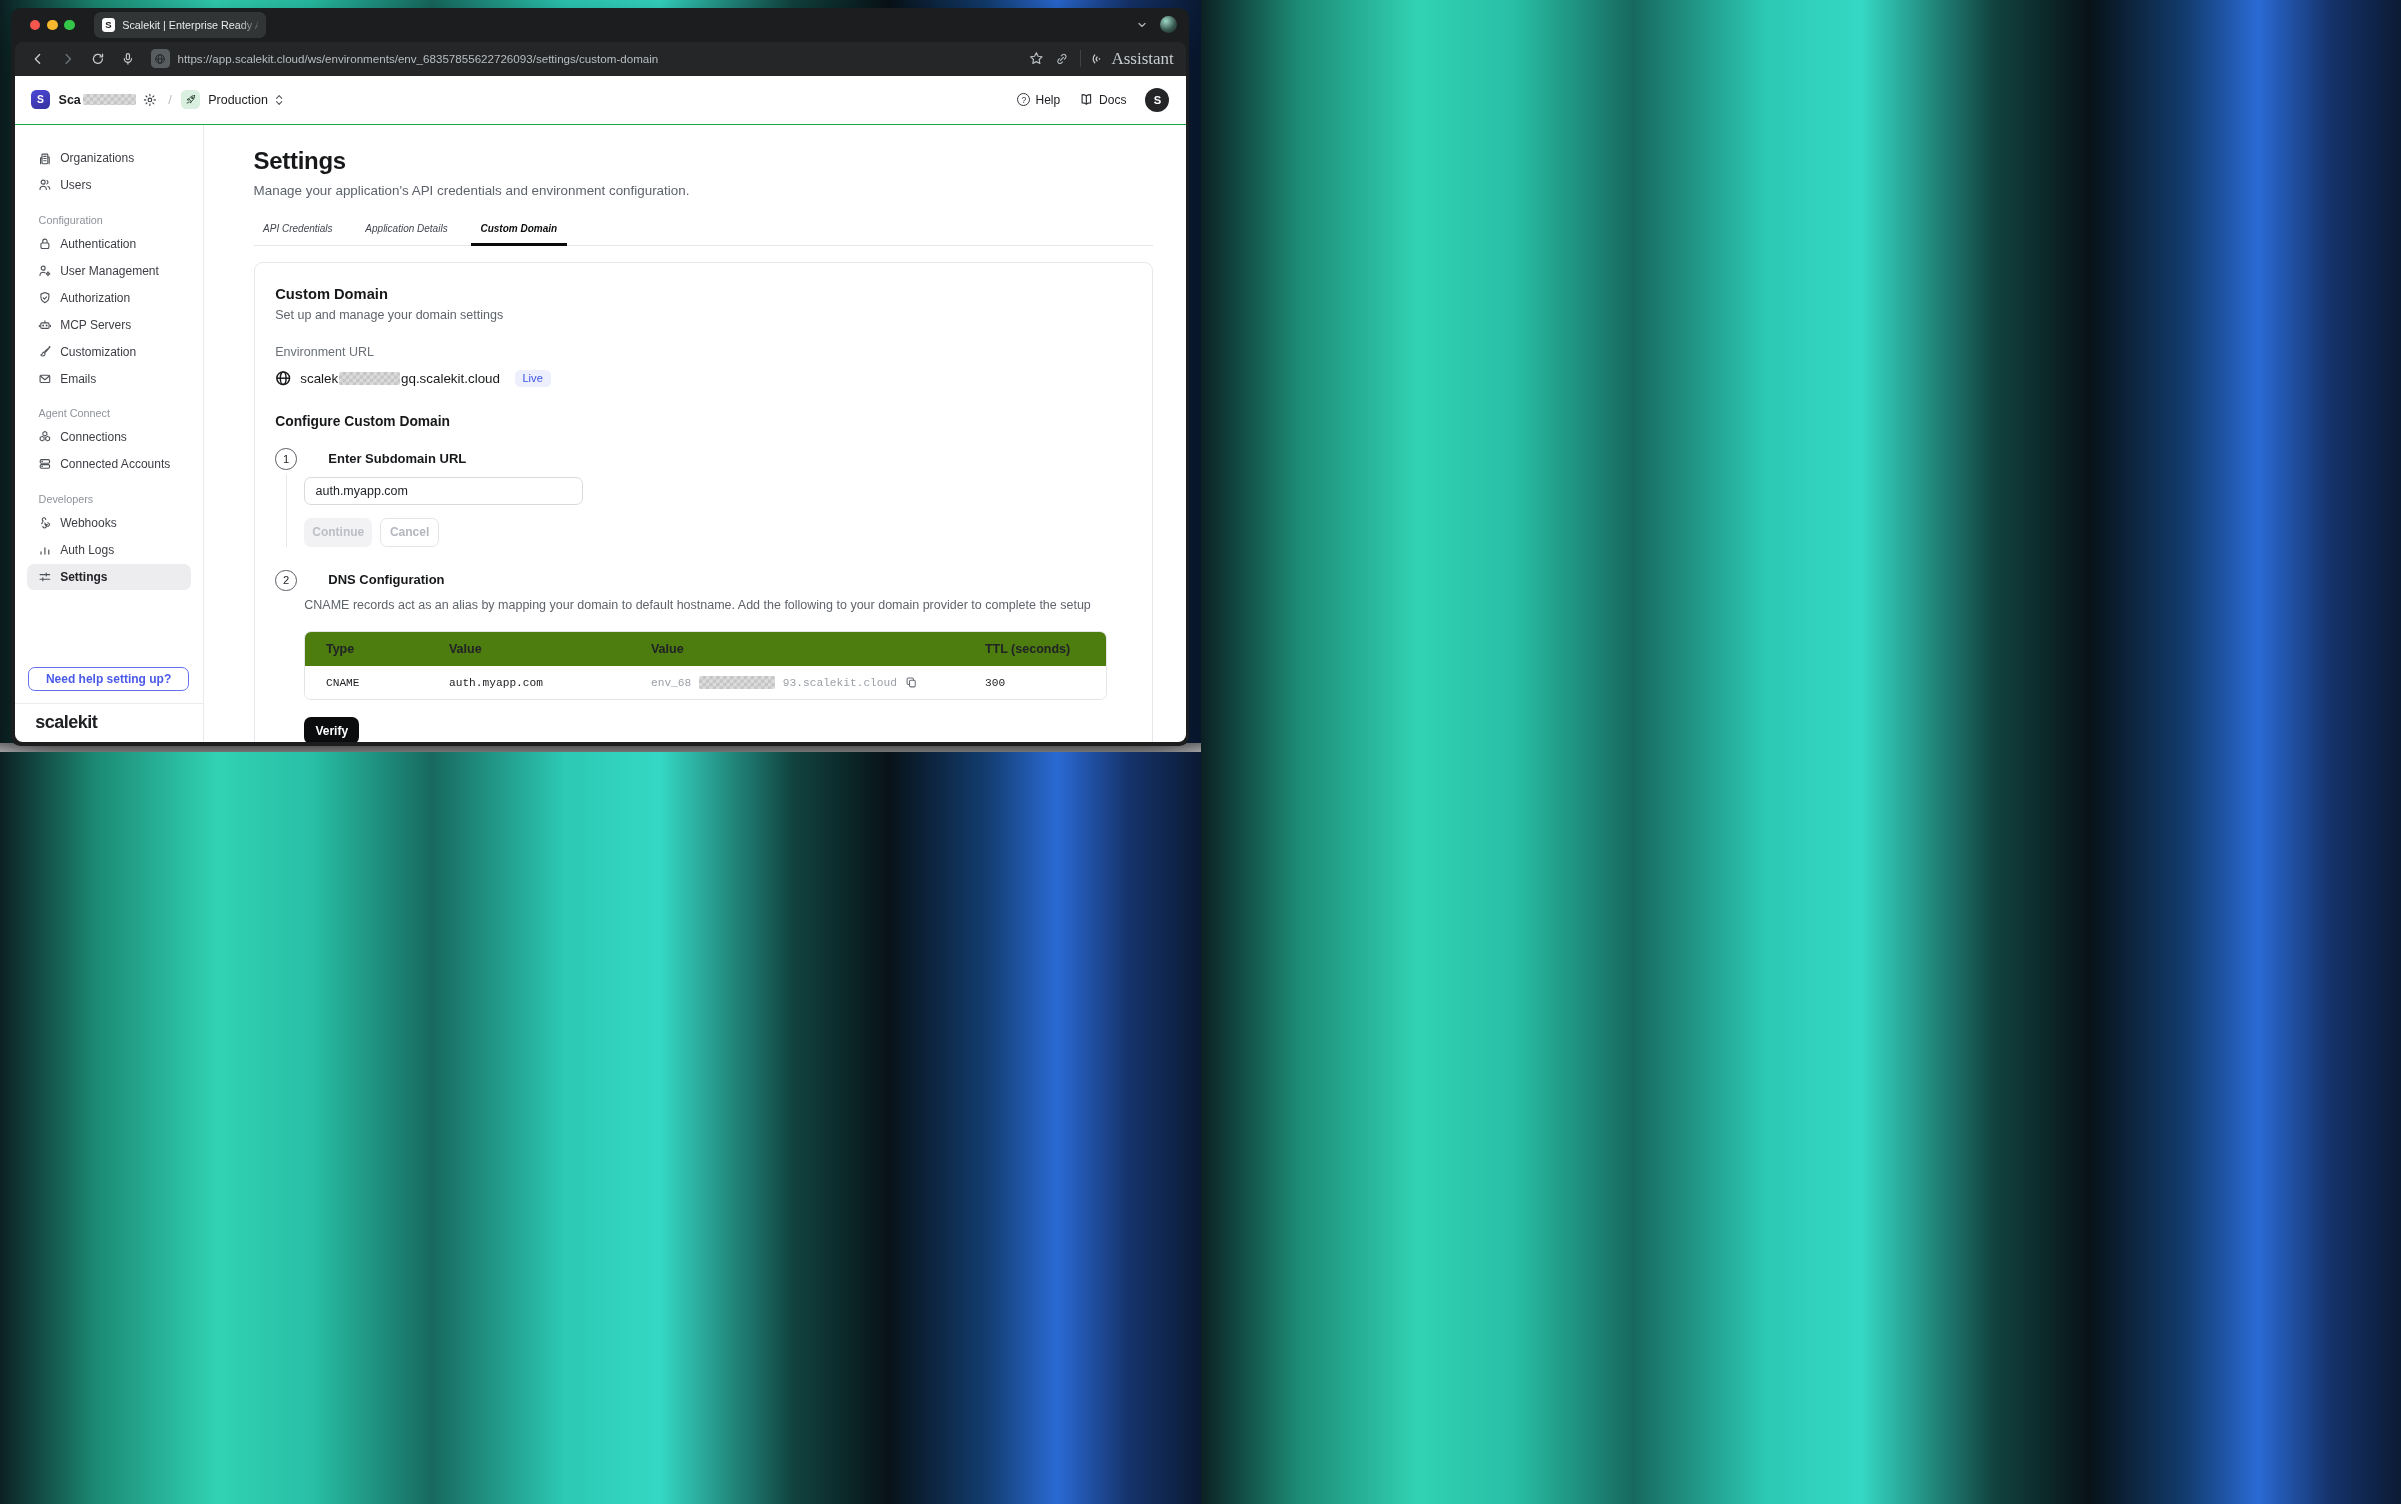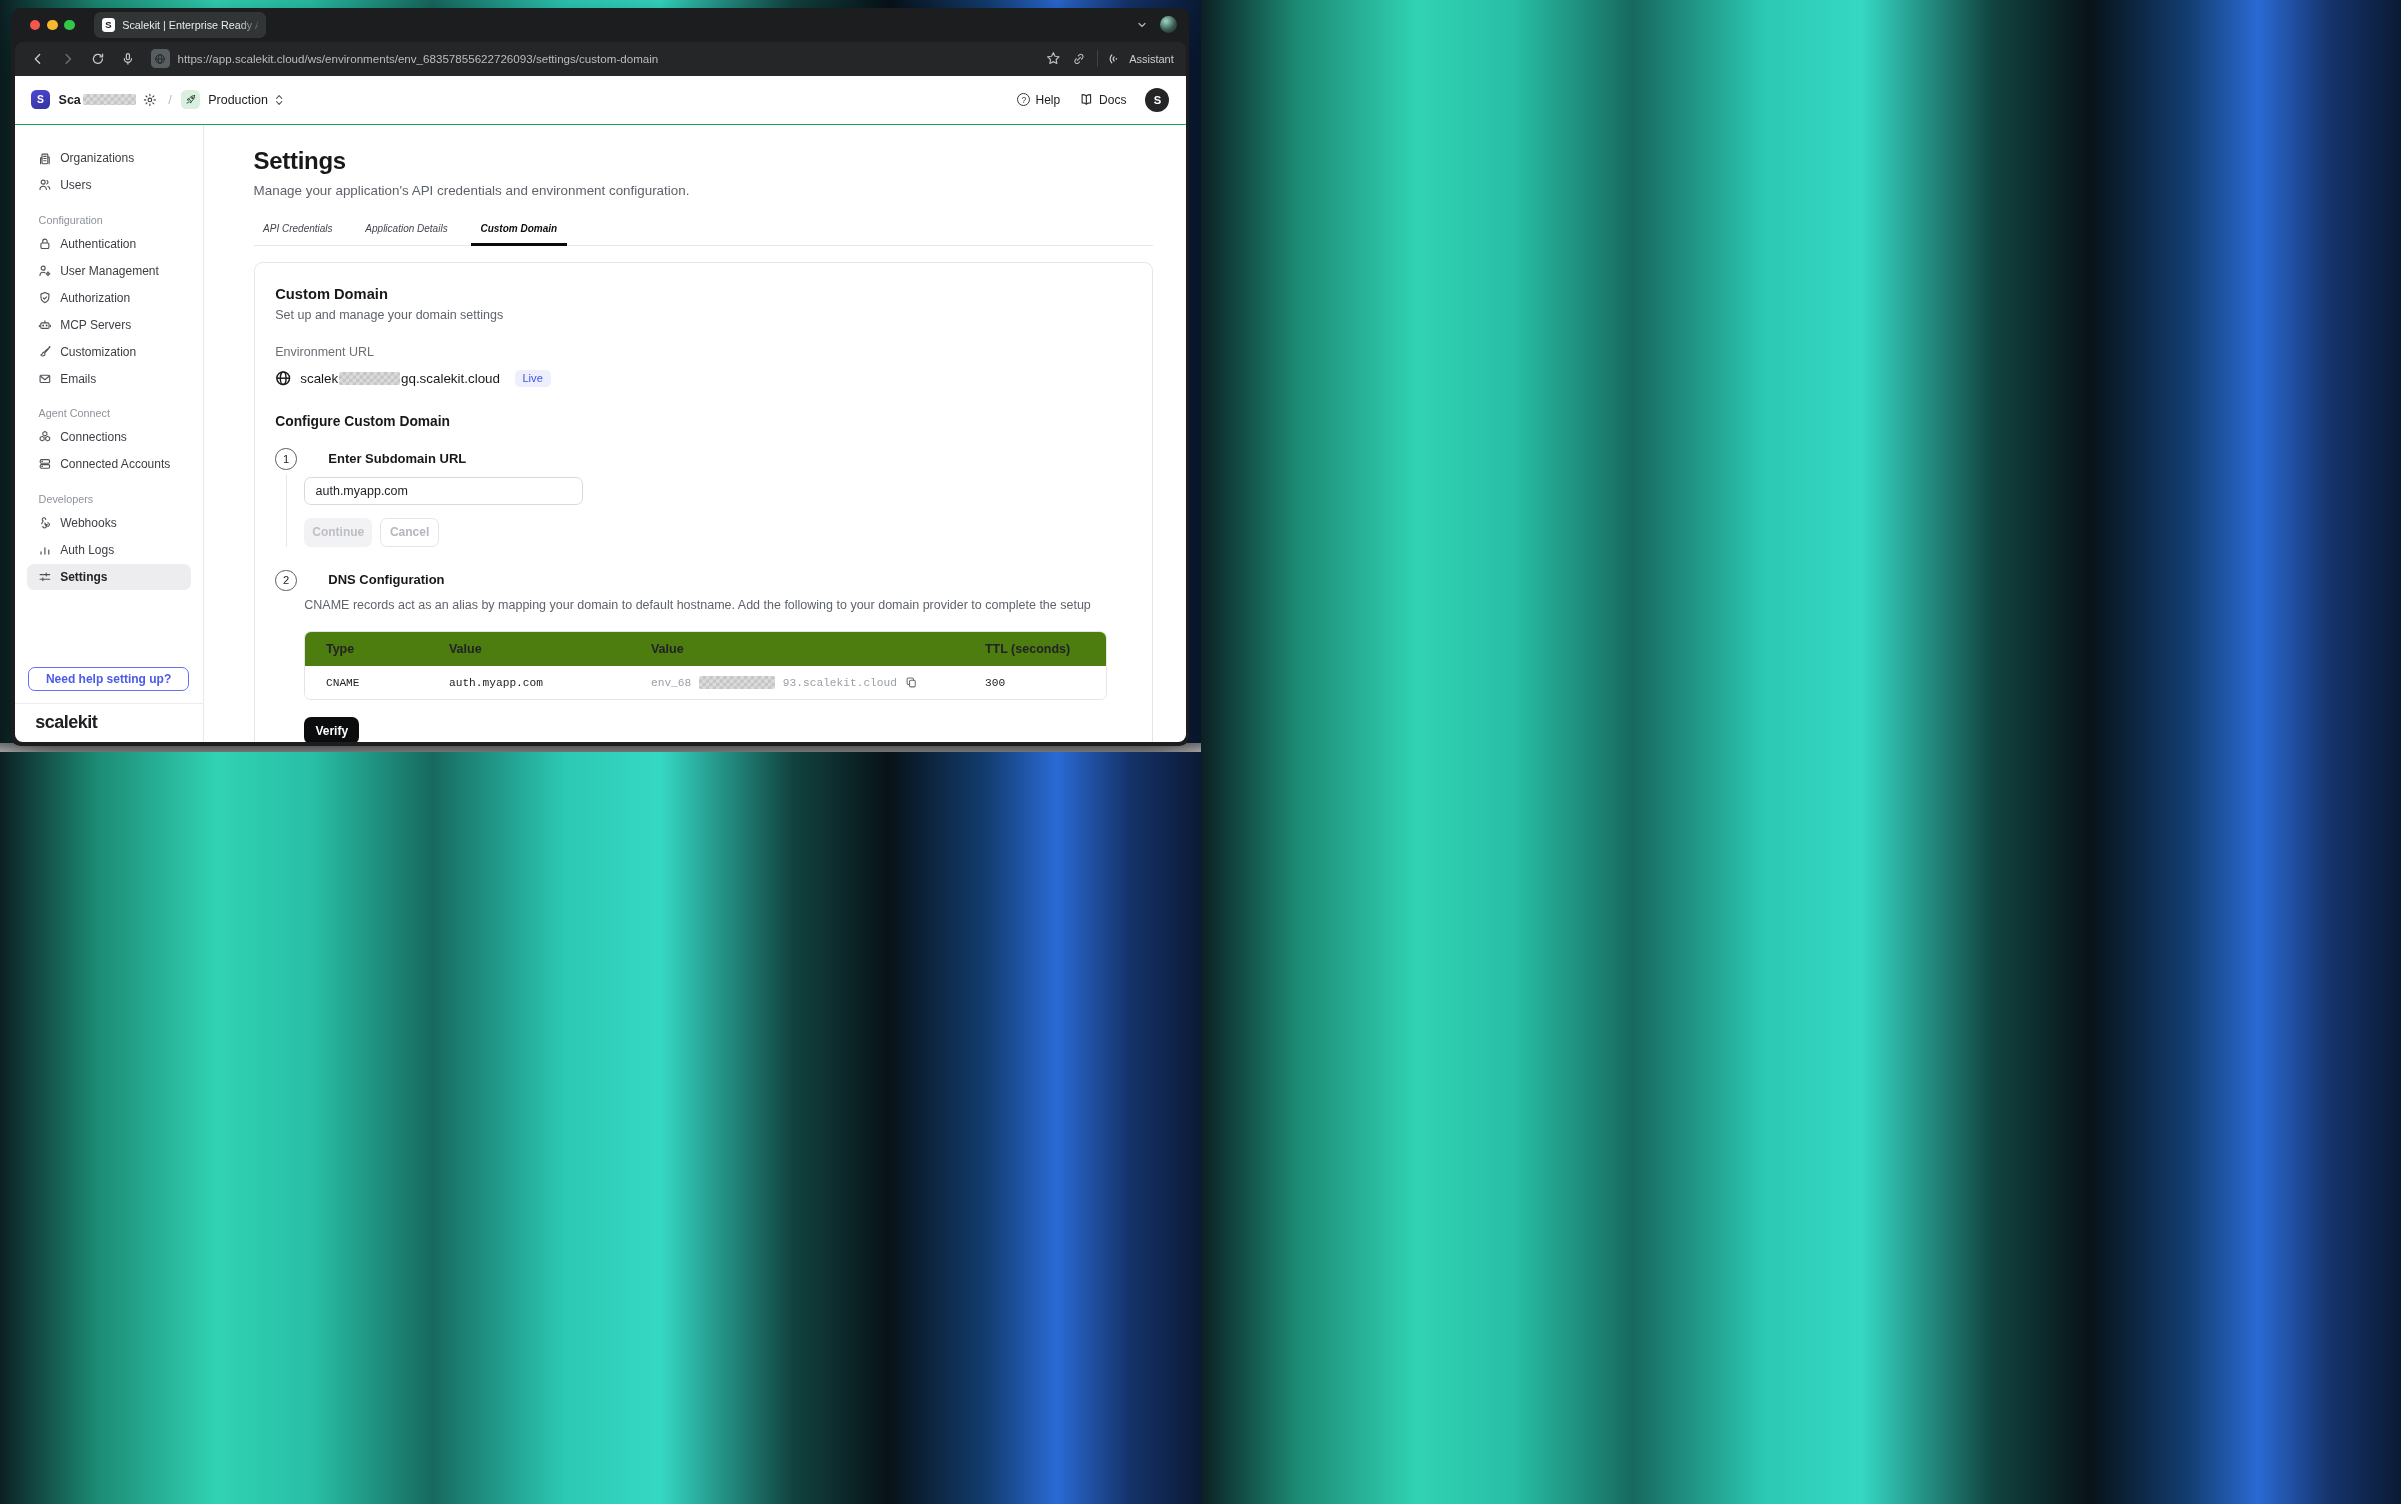--- a/index.html
+++ b/index.html
@@ -24,21 +24,21 @@
 
   
   .inner { flex:1; border-radius:7.8px; overflow:hidden; display:flex; flex-direction:column; background:#242628; min-height:0; }
   .urlrow { height:34px; flex:none; display:flex; align-items:center; padding:0 12px; gap:7.8px; }
   .nav-ic { color:#c6c9cb; width:22.4px; height:22.4px; display:flex; align-items:center; justify-content:center; }
   .nav-ic.dim { color:#6d7275; }
   .url-chip { width:19px; height:19px; border-radius:4.3px; background:#585d5f; color:#25282a; display:flex; align-items:center; justify-content:center; margin-left:3.4px; }
   .url-text { font-size:11.6px; color:#b9bdbf; white-space:nowrap; }
   .url-right { margin-left:auto; display:flex; align-items:center; gap:11.2px; color:#b9bdbf; }
   .url-div { width:0.9px; height:17px; background:#3f4345; }
-  .assistant { display:flex; align-items:center; gap:6px; color:#c9cdcf; font-size:11px; }
+  .assistant { display:flex; align-items:center; gap:6px; color:#c9cdcf; font-size:17px;font-family:Liberation Serif, serif; }
 
   
   .page { flex:1; background:#fff; display:flex; flex-direction:column; min-height:0; }
   .appheader { height:49px; flex:none; display:flex; align-items:center; padding:0 16.4px; border-bottom:1.7px solid #18a550; }
   .logo-sq { width:19px; height:19px; border-radius:5.2px; background:linear-gradient(160deg,#4d49d6,#34319f); color:#fff; font-size:10.3px; font-weight:700; display:flex; align-items:center; justify-content:center; }
   .org-name { margin-left:8.6px; font-size:12.5px; font-weight:600; color:#1b1c1e; }
   .px { display:inline-block; border-radius:1.7px; background-image:linear-gradient(45deg,#c3c3c3 25%,transparent 25%,transparent 75%,#c3c3c3 75%),linear-gradient(45deg,#c3c3c3 25%,#dcdcdc 25%,#dcdcdc 75%,#c3c3c3 75%); background-size:6.9px 6.9px; background-position:0 0,3.4px 3.4px; }
   .px-org { width:53px; height:11.2px; margin-left:1.7px; }
   .hdr-ic { color:#3c3e44; margin-left:7.8px; display:flex; }
   .crumb-sep { margin:0 9.5px 0 11.2px; color:#b9bcc1; font-size:13px; }

